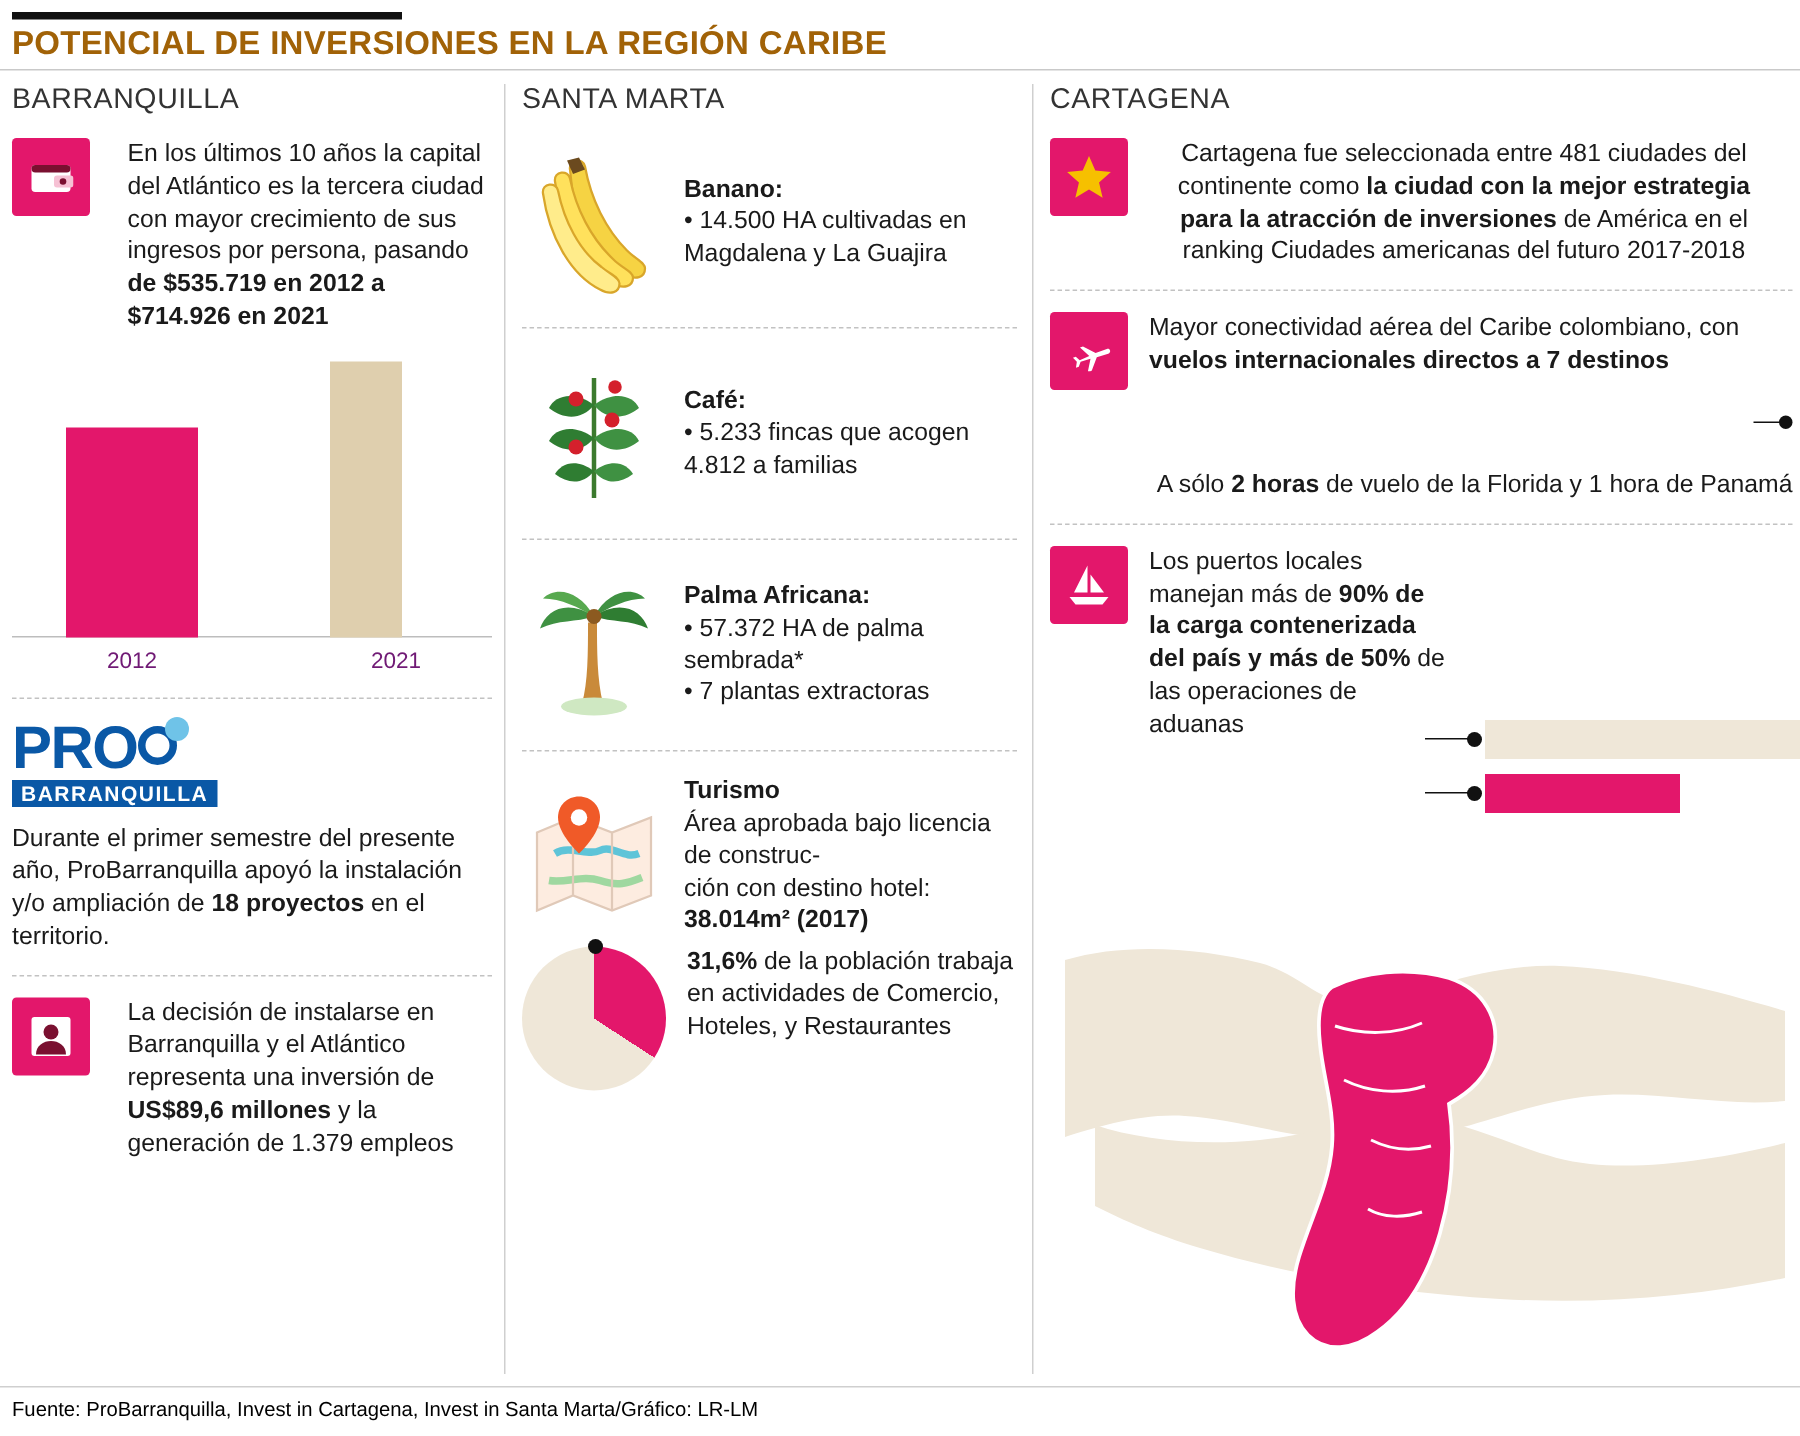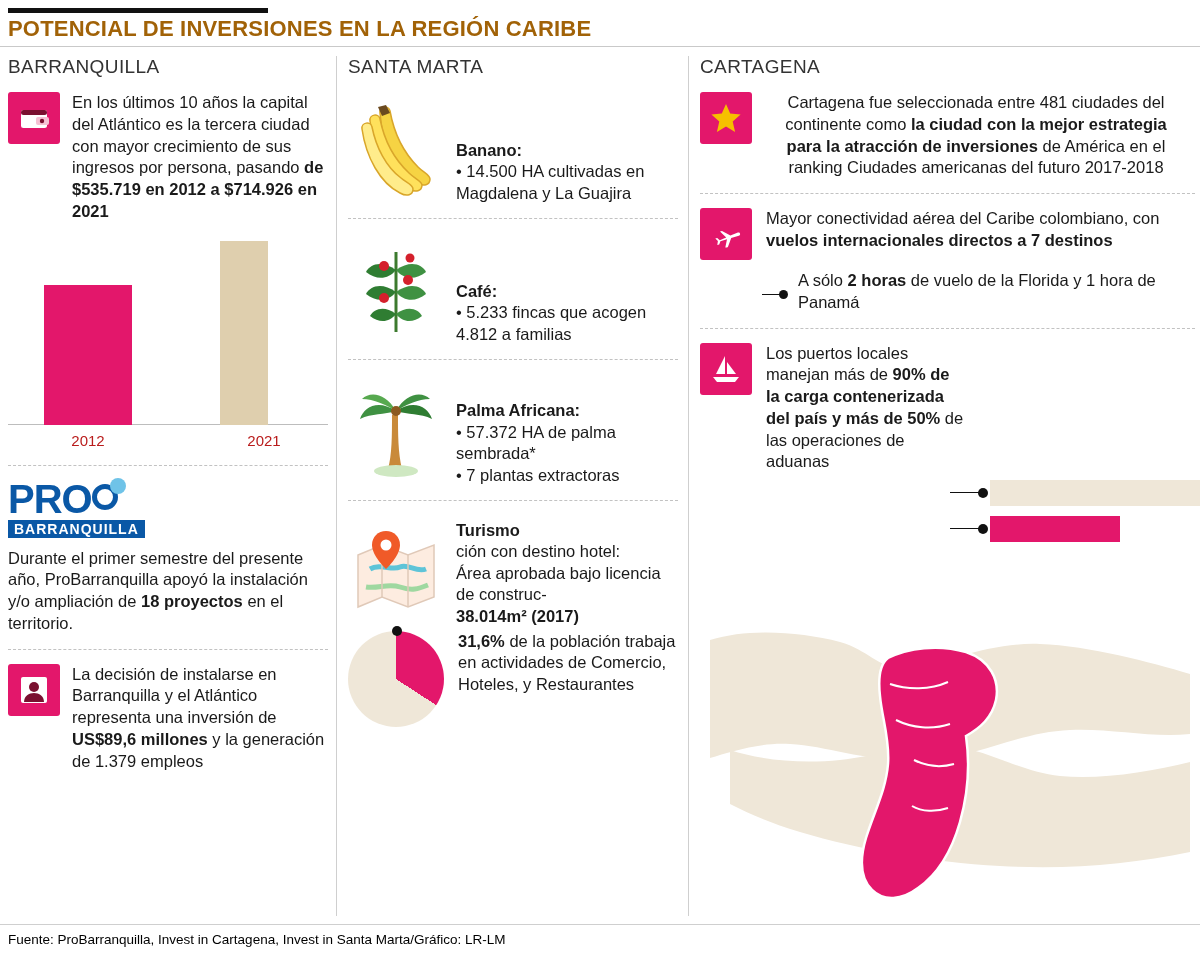--- a/index.html
+++ b/index.html
@@ -33,57 +33,57 @@
   .vrule-1 { left:336px; height:860px; }
   .vrule-2 { left:688px; height:860px; }
 
   .col-head {
     font-size:19px; color:#333; letter-spacing:0.4px; margin:0 0 14px 0; font-weight:normal;
   }
   .hr-dash {
     border:0; border-top:1px dashed #c2c2c2; margin:14px 0;
   }
 
-  .block { display:flex; gap:12px; align-items:flex-start; }
+  .block { display:flex; gap:25px; align-items:flex-start; }
   .icon-sq {
     width:52px; height:52px; flex:0 0 52px; border-radius:3px;
     display:flex; align-items:center; justify-content:center;
     background:#e3176b;
   }
   .icon-sq svg { display:block; }
   .txt { font-size:16.5px; line-height:1.32; color:#1a1a1a; }
   .txt b { font-weight:bold; }
 
   
   .bars { position:relative; height:210px; margin-top:18px; }
   .bar { position:absolute; bottom:26px; width:88px; }
   .bar .fill { width:100%; }
   .bar .lbl {
     position:absolute; bottom:-24px; width:100%; text-align:center;
-    font-size:15px; color:#b91c1c;
+    font-size:15px; color:#701a75;
   }
   .axis { position:absolute; left:0; right:0; bottom:26px; height:1px; background:#bdbdbd; }
 
   
   .pro-logo { margin-top:6px; }
   .pro-word { font-size:40px; font-weight:bold; color:#0a58a6; letter-spacing:-1px; line-height:0.95; }
   .pro-sub {
     background:#0a58a6; color:#fff; font-size:14px; font-weight:bold;
     letter-spacing:1px; padding:1px 6px; display:inline-block; margin-top:2px;
   }
 
   
-  .sm-row { display:flex; gap:12px; align-items:flex-end; }
+  .sm-row { display:flex; gap:12px; align-items:center; }
   .sm-ill { flex:0 0 96px; height:112px; display:flex; align-items:center; justify-content:center; }
   .sm-txt { font-size:16.5px; line-height:1.3; }
   .sm-txt .hd { font-weight:bold; }
 
   
   .cg-row { display:flex; gap:14px; align-items:flex-start; }
-  .sub-bullet { display:flex; gap:10px; margin:10px 0 0 62px; align-items:center; }
+  .sub-bullet { display:flex; gap:10px; margin:10px 0 0 62px; align-items:flex-end;flex-direction:column; }
   .dotline { position:relative; width:26px; height:10px; margin-top:7px; flex:0 0 26px; }
   .dotline .dot { position:absolute; right:0; top:0; width:9px; height:9px; border-radius:50%; background:#111; }
   .dotline .ln { position:absolute; left:0; top:4px; width:18px; height:1px; background:#111; }
 
   
   .portbars { position:absolute; left:990px; top:480px; width:210px; }
   .pb { height:26px; margin-bottom:10px; position:relative; }
   .pb .pdot { position:absolute; left:-12px; top:8px; width:10px; height:10px; border-radius:50%; background:#111; }
   .pb .pline { position:absolute; left:-40px; top:12px; width:30px; height:1px; background:#111; }
 
@@ -244,22 +244,22 @@
         <path d="M8 30l24-10 26 10 26-10v52L58 82 32 72 8 82z" fill="#fdece0" stroke="#e0c9b8" stroke-width="1.5"></path>
         <path d="M20 44c10-6 22 2 30-2s16 6 26 2" stroke="#5ec4d8" stroke-width="5" fill="none"></path>
         <path d="M16 62c12 2 22-4 34 0s18 2 28-2" stroke="#9fd8a0" stroke-width="5" fill="none"></path>
         <path d="M32 20v52M58 30v52" stroke="#e0c9b8" stroke-width="1.5"></path>
         <path d="M36 6c-8 0-14 6-14 14 0 11 14 24 14 24s14-13 14-24c0-8-6-14-14-14z" fill="#f05a28"></path>
         <circle cx="36" cy="20" r="5.5" fill="#ffffff"></circle>
       </svg>
     </div>
     <div class="sm-txt">
       <div class="hd">Turismo</div>
+      <div>Área aprobada bajo licencia de construc-</div>
       <div>ción con destino hotel:</div>
-      <div>Área aprobada bajo licencia de construc-</div>
       <div class="hd">38.014m² (2017)</div>
     </div>
   </div>
 
   <div class="pie-wrap">
     <div class="pie">
       <span class="pdot"></span>
     </div>
     <div class="sm-txt">
       <b>31,6%</b><span> de la población trabaja en actividades de Comercio, Hoteles, y Restaurantes</span>

